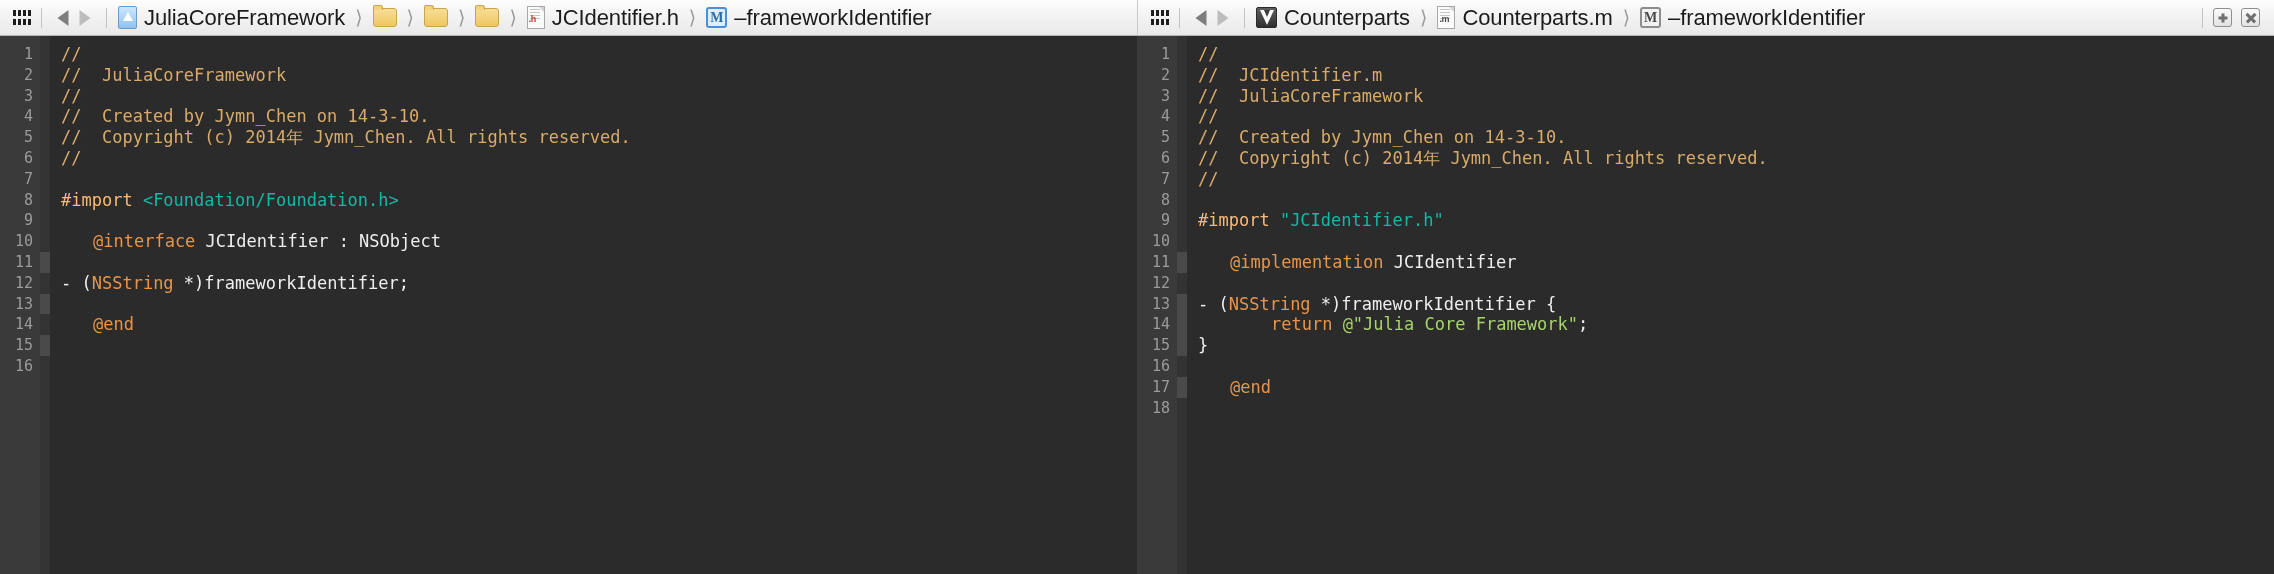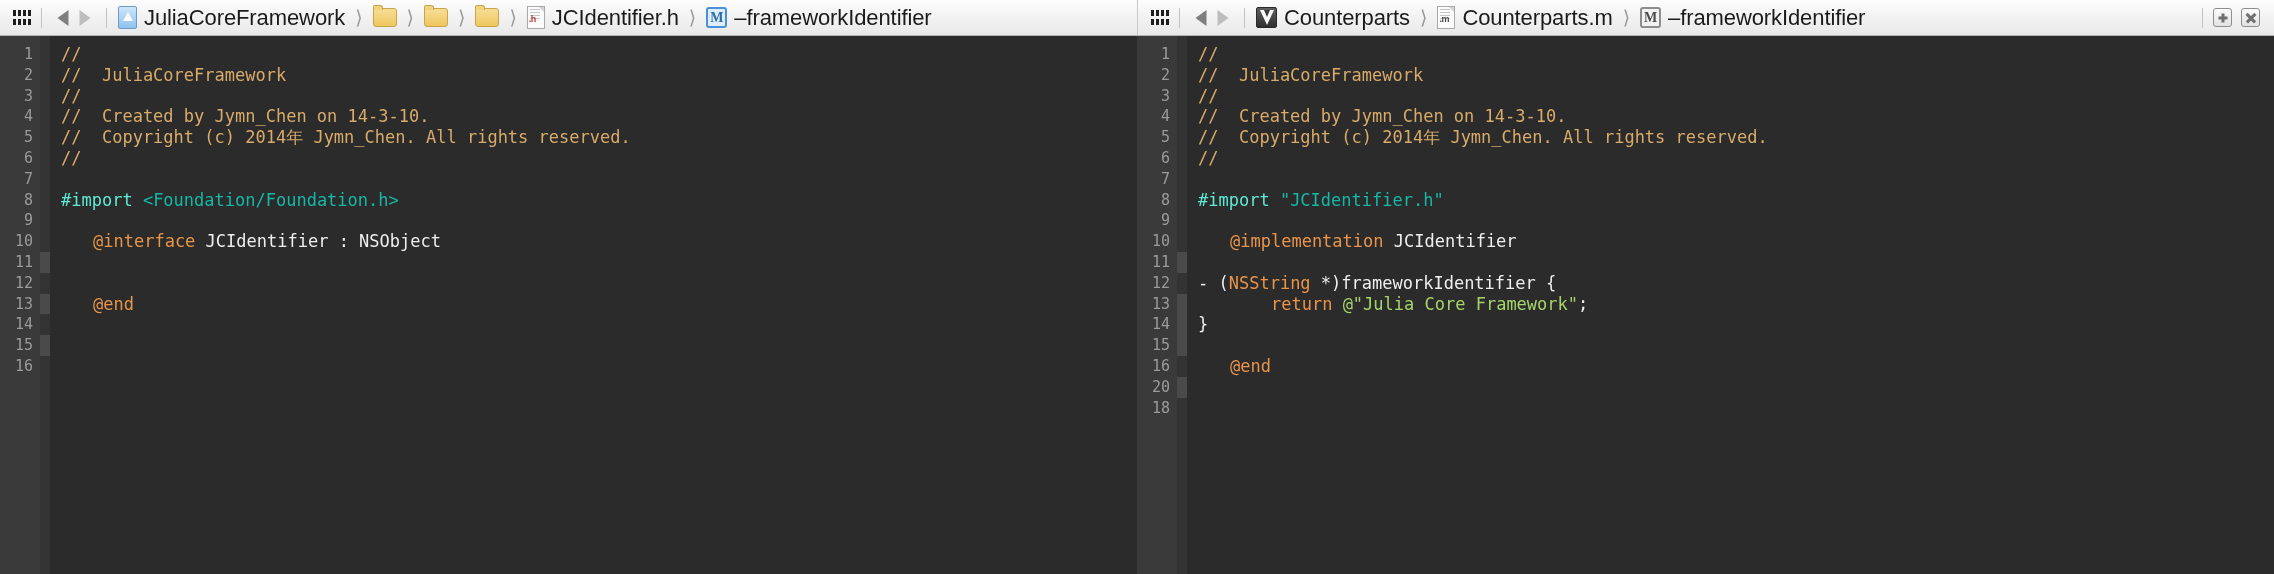--- a/index.html
+++ b/index.html
@@ -322,21 +322,21 @@
   .code .line {
     font-family: "DejaVu Sans Mono", monospace;
     font-size: 17px;
     line-height: 20.8px;
     height: 20.8px;
     white-space: pre;
     color: #e8e8e8;
   }
 
   .tok-comment { color: #d9ab6a; }
-  .tok-pre     { color: #5eead4; }
+  .tok-pre     { color: #fdba74; }
   .tok-incl    { color: #14b8a6; }
   .tok-kw      { color: #e8954a; margin-left: 32px; }
   .tok-type    { color: #e8954a; }
   .tok-plain   { color: #eeeeee; }
   .tok-str     { color: #a6d46a; }
 </style>
 </head>
 <body>
 
 <div class="navbar">
@@ -477,20 +477,21 @@
         <div class="line"><span class="tok-comment">//  JuliaCoreFramework</span></div>
         <div class="line"><span class="tok-comment">//</span></div>
         <div class="line"><span class="tok-comment">//  Created by Jymn_Chen on 14-3-10.</span></div>
         <div class="line"><span class="tok-comment">//  Copyright (c) 2014年 Jymn_Chen. All rights reserved.</span></div>
         <div class="line"><span class="tok-comment">//</span></div>
         <div class="line">&nbsp;</div>
         <div class="line"><span class="tok-pre">#import </span><span class="tok-incl">&lt;Foundation/Foundation.h&gt;</span></div>
         <div class="line">&nbsp;</div>
         <div class="line"><span class="tok-kw">@interface</span><span class="tok-plain"> JCIdentifier : NSObject</span></div>
         <div class="line">&nbsp;</div>
+        <div class="line"><span class="tok-plain">- (</span><span class="tok-type">NSString</span><span class="tok-plain"> *)frameworkIdentifier;</span></div>
         <div class="line">&nbsp;</div>
         <div class="line"><span class="tok-kw">@end</span></div>
         <div class="line">&nbsp;</div>
       </div>
   </div>
   <div class="pane right">
     <div class="gutter">
         <div class="ln">1</div>
         <div class="ln">2</div>
         <div class="ln">3</div>
@@ -500,21 +501,21 @@
         <div class="ln">7</div>
         <div class="ln">8</div>
         <div class="ln">9</div>
         <div class="ln">10</div>
         <div class="ln">11</div>
         <div class="ln">12</div>
         <div class="ln">13</div>
         <div class="ln">14</div>
         <div class="ln">15</div>
         <div class="ln">16</div>
-        <div class="ln">20</div>
+        <div class="ln">17</div>
         <div class="ln">18</div>
       </div>
     <div class="foldbar">
         <div class="fl"></div>
         <div class="fl"></div>
         <div class="fl"></div>
         <div class="fl"></div>
         <div class="fl"></div>
         <div class="fl"></div>
         <div class="fl"></div>
@@ -525,20 +526,21 @@
         <div class="fl"></div>
         <div class="fl active"></div>
         <div class="fl active"></div>
         <div class="fl active"></div>
         <div class="fl"></div>
         <div class="fl active"></div>
         <div class="fl"></div>
       </div>
     <div class="code">
         <div class="line"><span class="tok-comment">//</span></div>
+        <div class="line"><span class="tok-comment">//  JCIdentifier.m</span></div>
         <div class="line"><span class="tok-comment">//  JuliaCoreFramework</span></div>
         <div class="line"><span class="tok-comment">//</span></div>
         <div class="line"><span class="tok-comment">//  Created by Jymn_Chen on 14-3-10.</span></div>
         <div class="line"><span class="tok-comment">//  Copyright (c) 2014年 Jymn_Chen. All rights reserved.</span></div>
         <div class="line"><span class="tok-comment">//</span></div>
         <div class="line">&nbsp;</div>
         <div class="line"><span class="tok-pre">#import </span><span class="tok-incl">"JCIdentifier.h"</span></div>
         <div class="line">&nbsp;</div>
         <div class="line"><span class="tok-kw">@implementation</span><span class="tok-plain"> JCIdentifier</span></div>
         <div class="line">&nbsp;</div>

